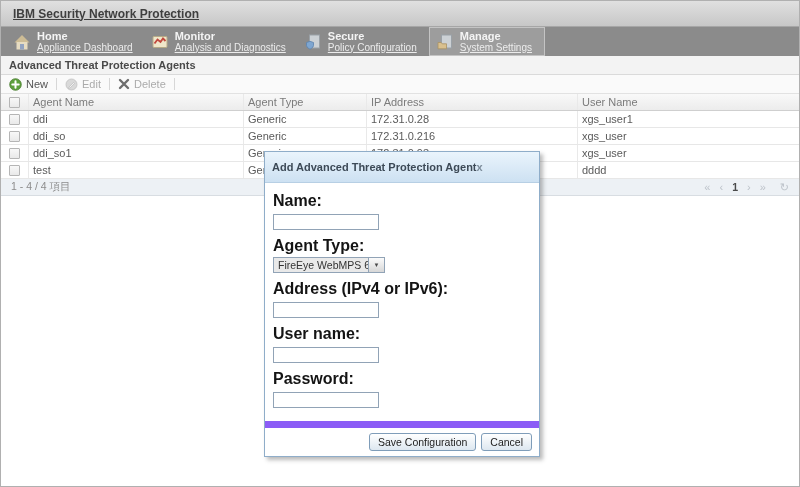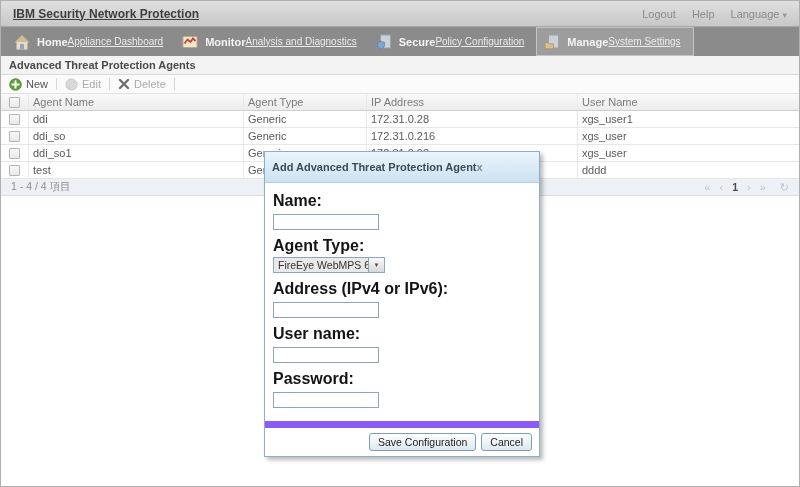--- a/index.html
+++ b/index.html
@@ -14,21 +14,21 @@
   .app-title { font-size:12px; font-weight:bold; color:#3f3f3f;text-decoration:underline; }
   .top-links { display:flex; align-items:center; gap:16px; }
   .top-link { font-size:11px; color:#8a8a8a; cursor:pointer; text-decoration:none; }
   .lang-caret { font-size:9px; color:#9a9a9a; margin-left:3px; }
 
   
   .navbar { height:29px; background:#8b8b8b; display:flex; align-items:stretch; padding-left:6px; }
   .nav-tab { display:flex; align-items:center; gap:6px; padding:0 12px 0 6px; cursor:pointer; }
   .nav-tab.selected { background:#9d9d9d; border:1px solid #c4c4c4; }
   .nav-icon { width:18px; height:18px; flex:0 0 18px; }
-  .nav-text { display:flex; flex-direction:row; justify-content:center; line-height:12px; }
+  .nav-text { display:flex; flex-direction:column; justify-content:center; line-height:12px; }
   .nav-title { font-size:11px; font-weight:bold; color:#f4f4f4; }
   .nav-sub { font-size:10px; color:#ececec; text-decoration:underline; }
 
   
   .section-header { height:19px; background:#f3f3f3; border-bottom:1px solid #dadada;
                     display:flex; align-items:center; padding:0 8px;
                     font-size:11px; font-weight:bold; color:#4a4a4a; }
 
   
   .toolbar { height:19px; background:#fafafa; border-bottom:1px solid #e2e2e2;
@@ -91,25 +91,20 @@
              background:linear-gradient(#ffffff,#dde7f0); padding:2px 8px; cursor:pointer;
              font-family:"Liberation Sans", sans-serif; }
 </style>
 </head>
 <body>
 
 <div class="page">
 
   <div class="topbar">
     <span class="app-title">IBM Security Network Protection</span>
-    <div class="top-links">
-      <a class="top-link">Logout</a>
-      <a class="top-link">Help</a>
-      <a class="top-link"><span>Language</span><span class="lang-caret">▾</span></a>
-    </div>
   </div>
 
   <div class="navbar">
     <div class="nav-tab">
       <svg class="nav-icon" viewBox="0 0 18 18">
         <polygon points="9,2 1.5,9.5 16.5,9.5" fill="#cdbc95"></polygon>
         <rect x="3.5" y="9" width="11" height="7.5" fill="#e7dcc1"></rect>
         <rect x="7" y="11" width="4" height="5.5" fill="#93a3c0"></rect>
       </svg>
       <div class="nav-text">

